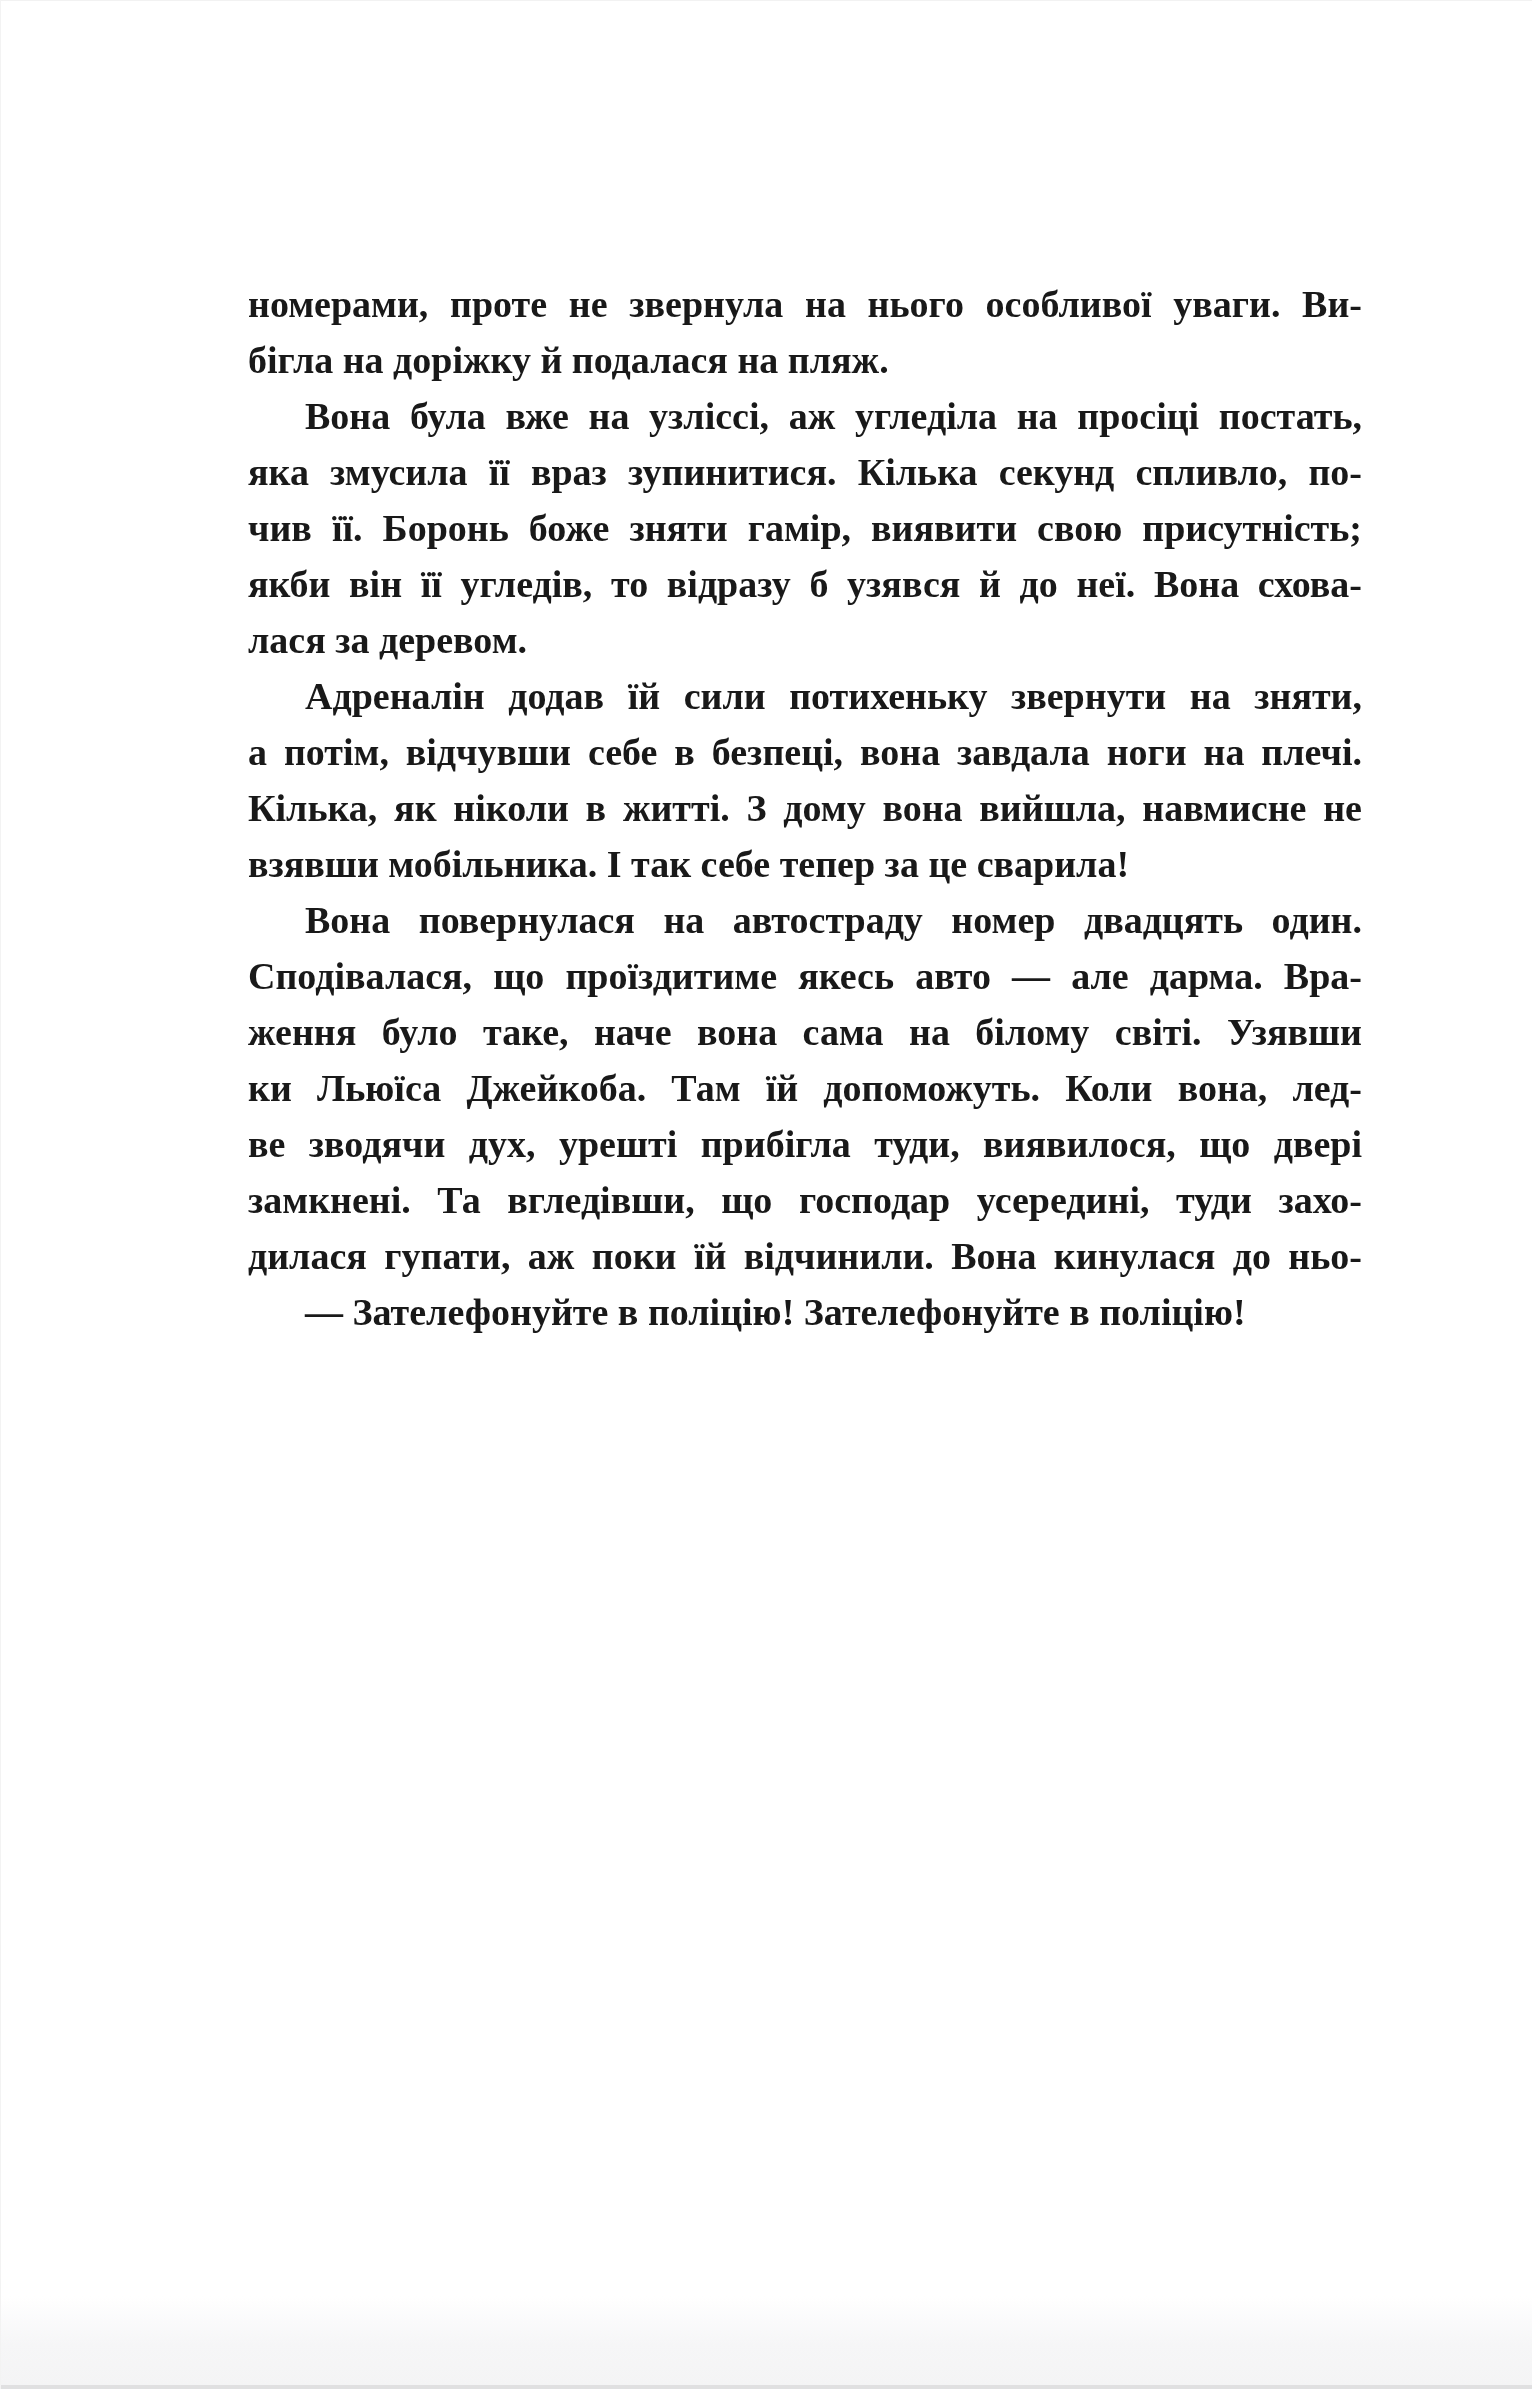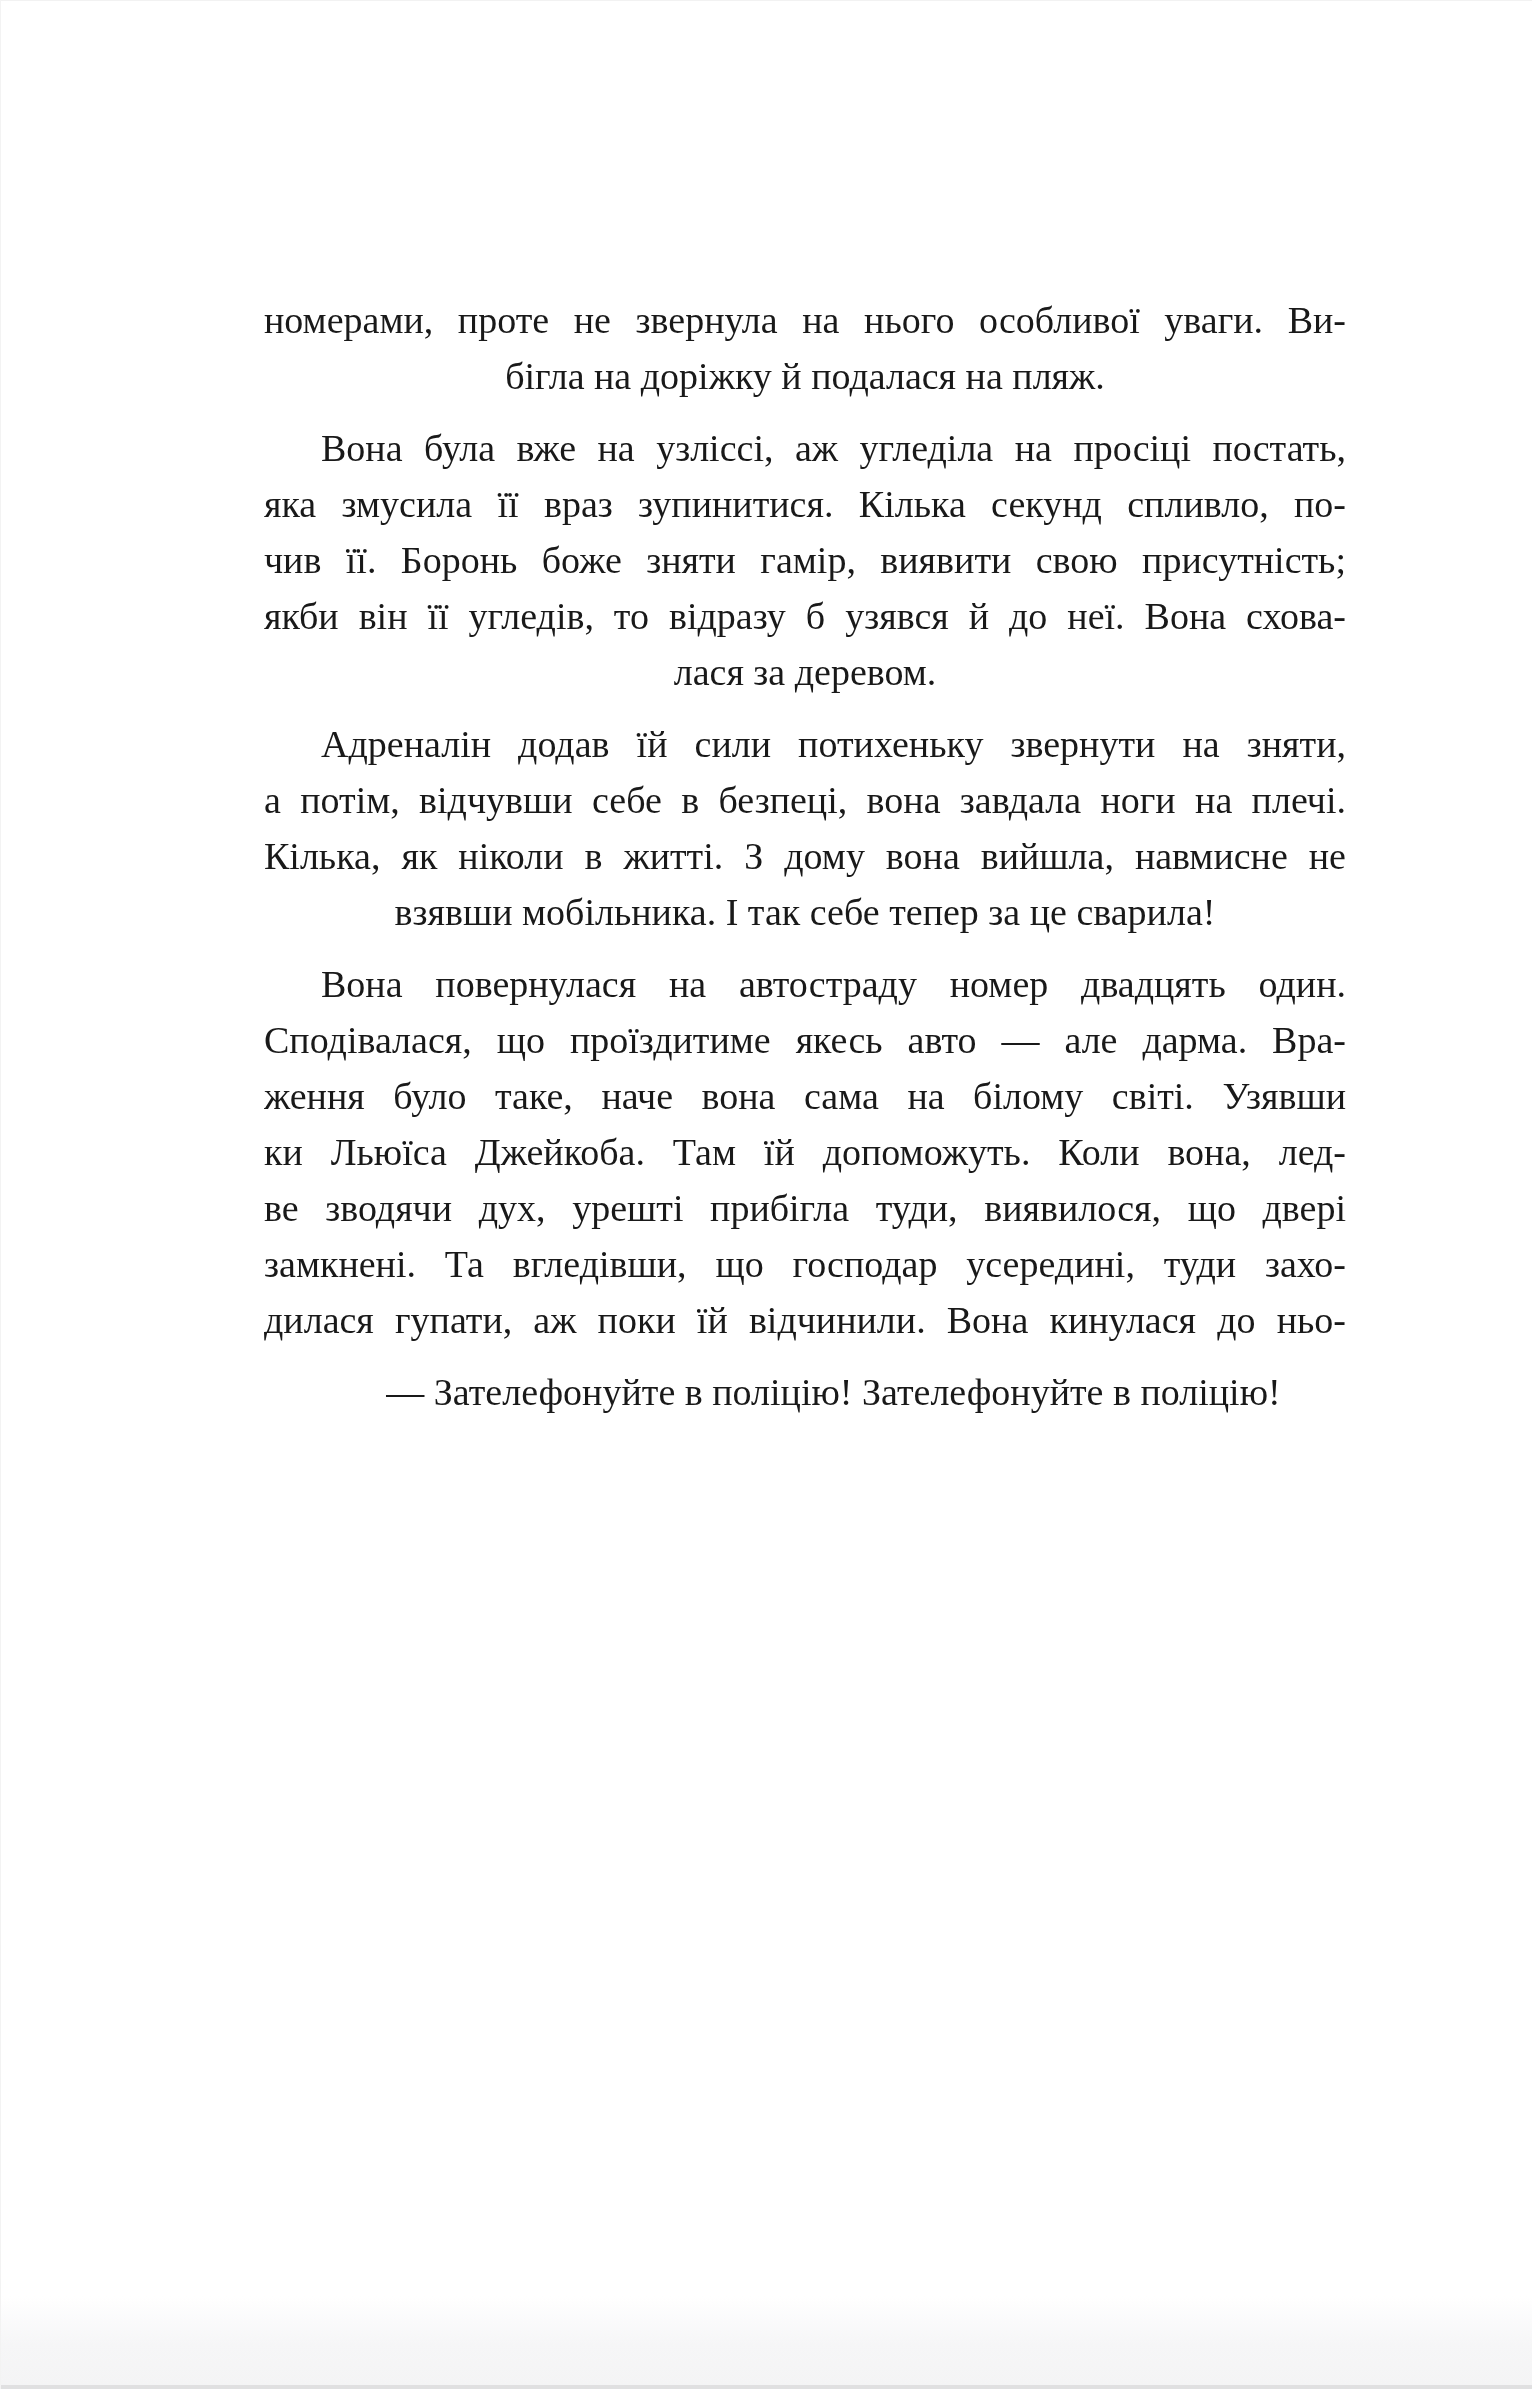--- a/index.html
+++ b/index.html
@@ -24,26 +24,25 @@
     position: absolute;
     left: 247px;
     top: 275px;
     width: 1114px;
     font-family: "Liberation Serif", "DejaVu Serif", serif;
     font-size: 38px;
     line-height: 56px;
     color: #191919;
     -webkit-font-smoothing: antialiased;
   }
-  .paragraph { margin: 16px; padding: 0; }
+  .paragraph { margin: 0; padding: 0; font-weight: bold; }
   .line {
     white-space: nowrap;
     overflow: hidden;
     height: 56px;
-    text-align: center;
   }
   
   .j {
     text-align: justify;
     text-align-last: justify;
   }
   
   .ind { text-indent: 57px; }
   
   .bottom-shadow {

